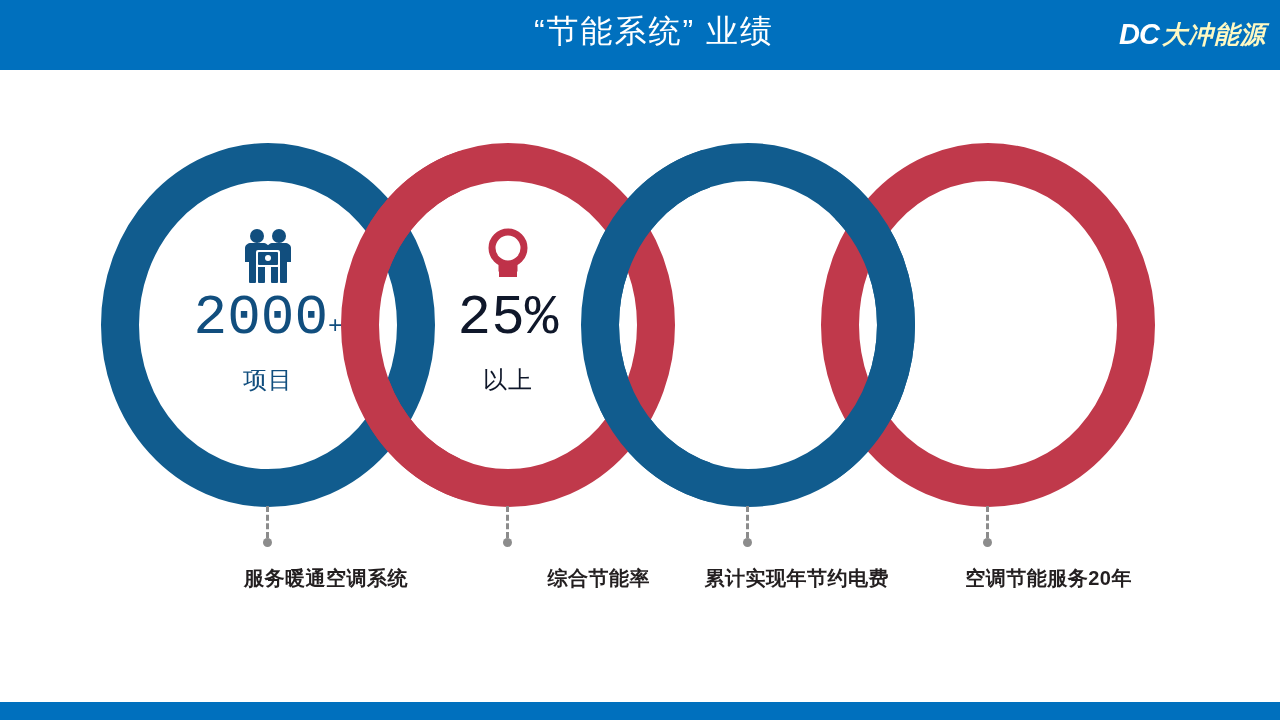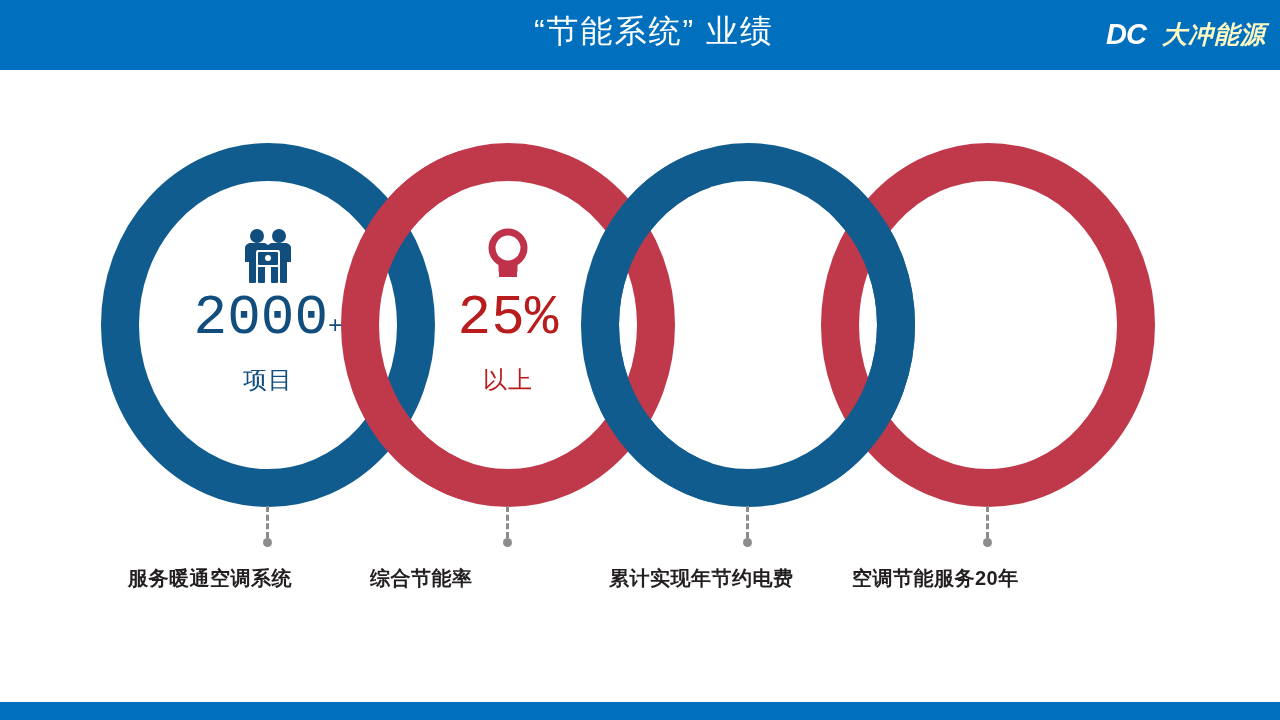--- a/index.html
+++ b/index.html
@@ -36,21 +36,21 @@
     font-weight: 400;
     white-space: nowrap;
     padding-left: 28px;
   }
   .logo {
     position: absolute;
     right: 14px; top: 14px;
     height: 40px;
     display: flex;
     align-items: center;
-    gap: 16px;
+    gap: 3px;
   }
   .logo-mark {
     color: #ffffff;
     font-size: 29px;
     font-weight: bold;
     font-style: italic;
     letter-spacing: -1px;
     line-height: 1;
   }
   .logo-word {
@@ -104,39 +104,39 @@
   }
   .ring-value .suffix-cn {
     font-size: 30px;
   }
   .ring-unit {
     font-size: 24px;
     margin-top: 18px;
     letter-spacing: 1px;
   }
   .c-blue { color: #114e7e; }
-  .c-red  { color: #b91c1c; }
+  .c-red  { color: #0f172a; }
 
   
   .connector {
     position: absolute;
     width: 2px;
     height: 32px;
     border-left: 3px dashed #8c8c8c;
   }
   .connector-dot {
     position: absolute;
     width: 9px; height: 9px;
     border-radius: 50%;
     background: #8c8c8c;
   }
   .caption {
     position: absolute;
     width: 280px;
-    text-align: left;
+    text-align: right;
     font-size: 20px;
     font-weight: bold;
     color: #231f20;
     letter-spacing: 0.5px;
     white-space: nowrap;
   }
 </style>
 </head>
 <body>
 

